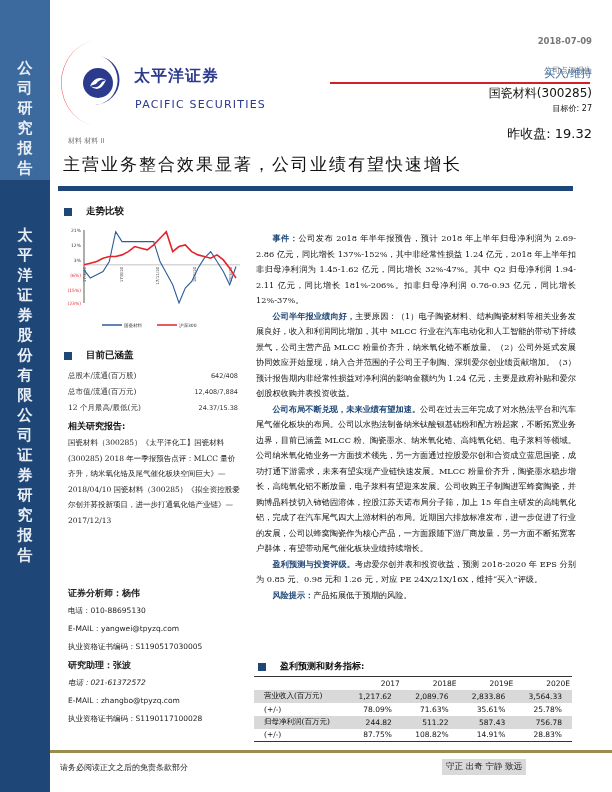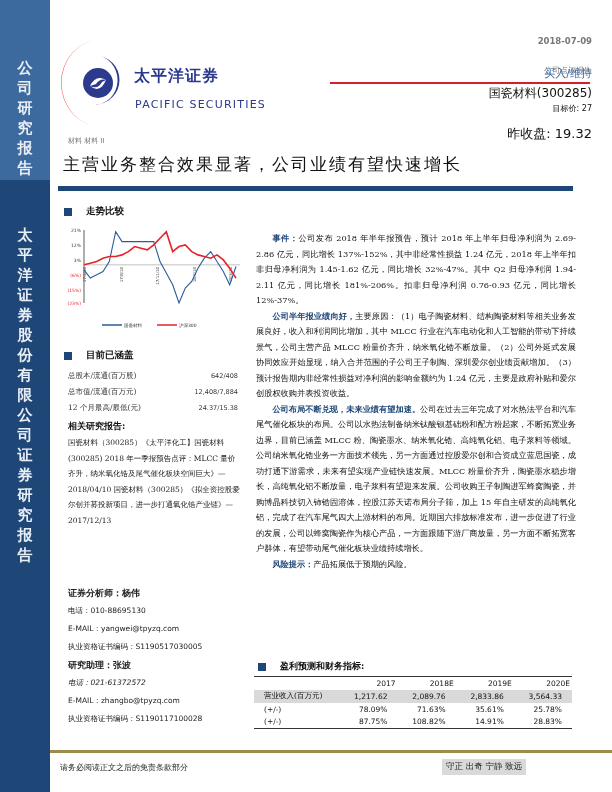--- a/index.html
+++ b/index.html
@@ -180,20 +180,21 @@
 <div class="analyst" style="top:642px;">执业资格证书编码：S1190517030005</div>
 <div class="analyst analyst-name" style="top:659px;">研究助理：张波</div>
 <div class="analyst" style="top:678px;font-style:italic;">电话：021-61372572</div>
 <div class="analyst" style="top:696px;">E-MAIL：zhangbo@tpyzq.com</div>
 <div class="analyst" style="top:714px;">执业资格证书编码：S1190117100028</div>
 
 <div class="body-col">
   <p><span class="hl">事件：</span><span>公司发布 2018 年半年报预告，预计 2018 年上半年归母净利润为 2.69-2.86 亿元，同比增长 137%-152%，其中非经常性损益 1.24 亿元，2018 年上半年扣非归母净利润为 1.45-1.62 亿元，同比增长 32%-47%。其中 Q2 归母净利润 1.94-2.11 亿元，同比增长 181%-206%。扣非归母净利润 0.76-0.93 亿元，同比增长 12%-37%。</span></p>
   <p><span class="hl">公司半年报业绩向好，</span><span>主要原因：（1）电子陶瓷材料、结构陶瓷材料等相关业务发展良好，收入和利润同比增加，其中 MLCC 行业在汽车电动化和人工智能的带动下持续景气，公司主营产品 MLCC 粉量价齐升，纳米氧化锆不断放量。（2）公司外延式发展协同效应开始显现，纳入合并范围的子公司王子制陶、深圳爱尔创业绩贡献增加。（3）预计报告期内非经常性损益对净利润的影响金额约为 1.24 亿元，主要是政府补贴和爱尔创股权收购并表投资收益。</span></p>
   <p><span class="hl">公司布局不断兑现，未来业绩有望加速。</span><span>公司在过去三年完成了对水热法平台和汽车尾气催化板块的布局。公司以水热法制备纳米钛酸钡基础粉和配方粉起家，不断拓宽业务边界，目前已涵盖 MLCC 粉、陶瓷墨水、纳米氧化锆、高纯氧化铝、电子浆料等领域。公司纳米氧化锆业务一方面技术领先，另一方面通过控股爱尔创和合资成立蓝思国瓷，成功打通下游需求，未来有望实现产业链快速发展。MLCC 粉量价齐升，陶瓷墨水稳步增长，高纯氧化铝不断放量，电子浆料有望迎来发展。公司收购王子制陶进军蜂窝陶瓷，并购博晶科技切入铈锆固溶体，控股江苏天诺布局分子筛，加上 15 年自主研发的高纯氧化铝，完成了在汽车尾气四大上游材料的布局。近期国六排放标准发布，进一步促进了行业的发展，公司以蜂窝陶瓷作为核心产品，一方面跟随下游厂商放量，另一方面不断拓宽客户群体，有望带动尾气催化板块业绩持续增长。</span></p>
+  <p><span class="hl">盈利预测与投资评级。</span><span>考虑爱尔创并表和投资收益，预测 2018-2020 年 EPS 分别为 0.85 元、0.98 元和 1.26 元，对应 PE 24X/21X/16X，维持“买入”评级。</span></p>
   <p><span class="hl">风险提示：</span><span>产品拓展低于预期的风险。</span></p>
 </div>
 
 <div class="fin-head">
   <span class="sq"></span><span>盈利预测和财务指标:</span>
 </div>
 <table class="fin">
   <tbody>
       <tr>
     <th></th>
@@ -209,20 +210,27 @@
         <td>2,833.86</td>
         <td>3,564.33</td>
   </tr>
   <tr>
     <td>(+/-)</td>
         <td>78.09%</td>
         <td>71.63%</td>
         <td>35.61%</td>
         <td>25.78%</td>
   </tr>
+  <tr class="shade">
+    <td>归母净利润(百万元)</td>
+        <td>244.82</td>
+        <td>511.22</td>
+        <td>587.43</td>
+        <td>756.78</td>
+  </tr>
   <tr>
     <td>(+/-)</td>
         <td>87.75%</td>
         <td>108.82%</td>
         <td>14.91%</td>
         <td>28.83%</td>
   </tr>
 </tbody>
   </table>
 

